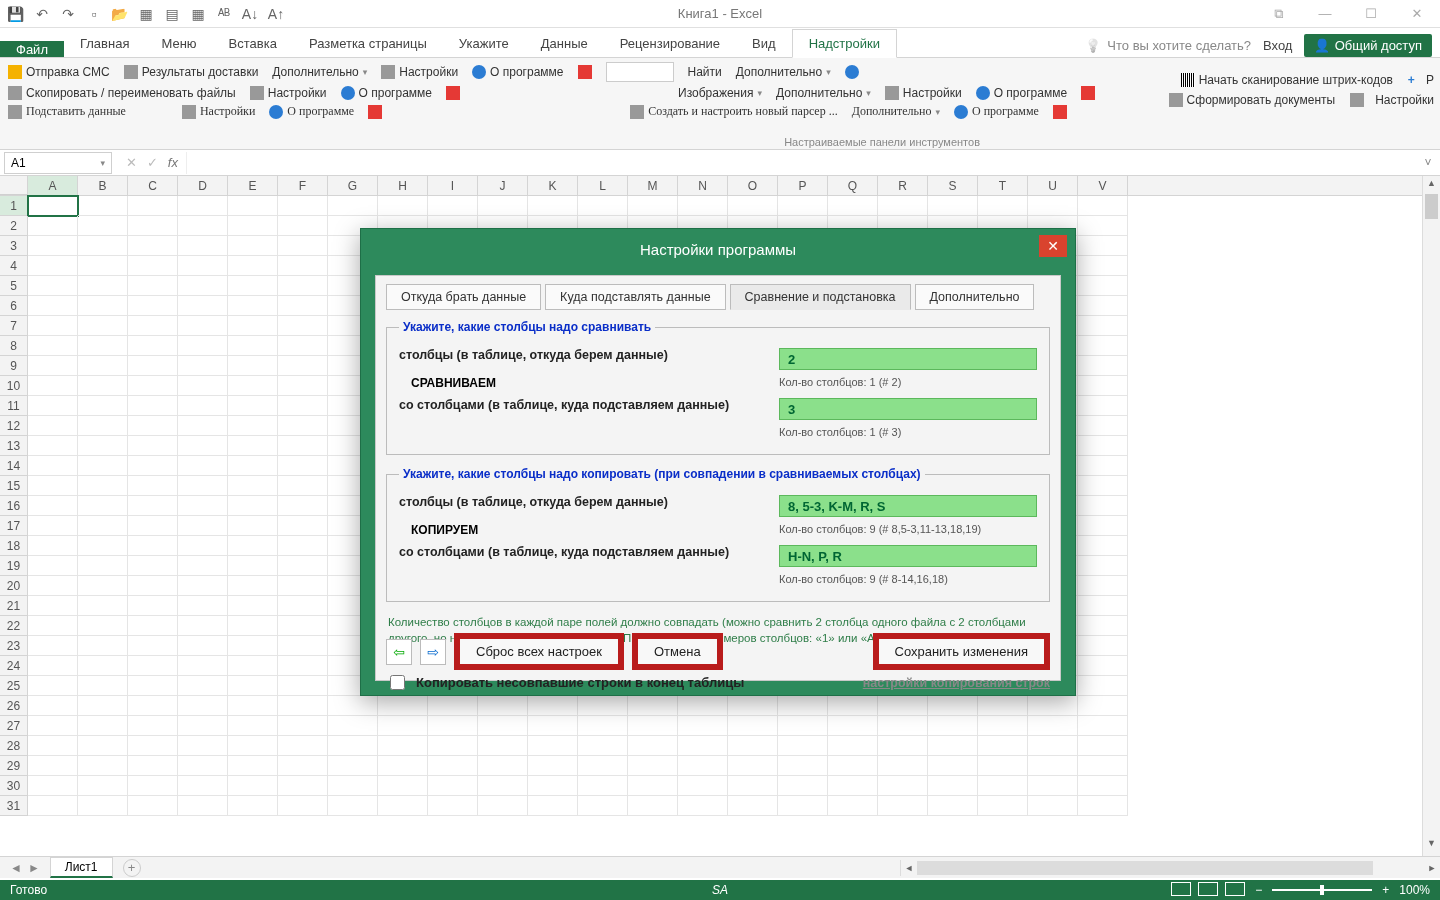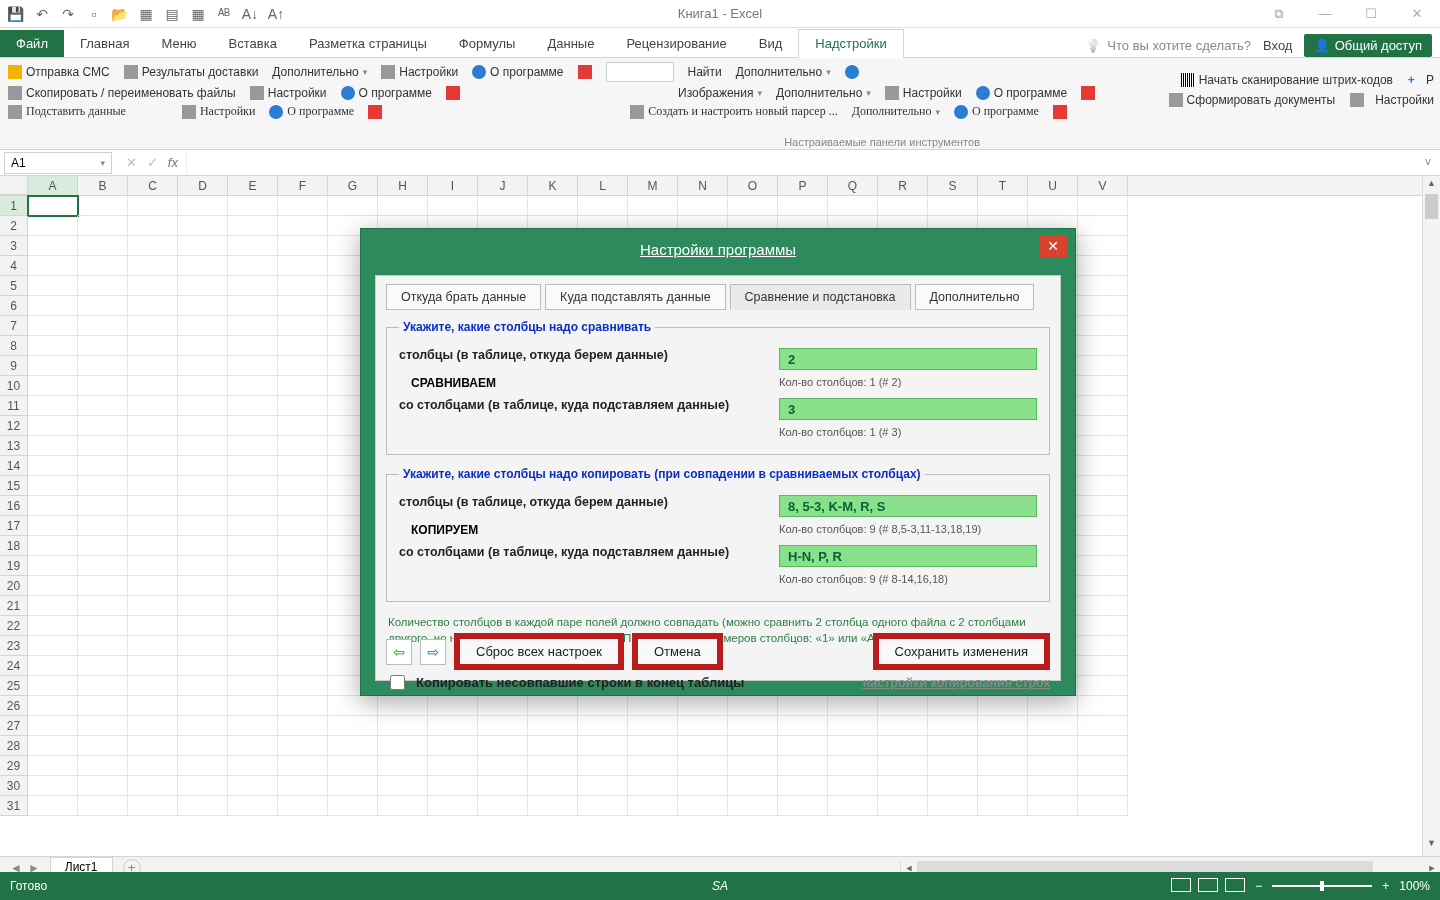--- a/index.html
+++ b/index.html
@@ -9,21 +9,21 @@
   .titlebar { height: 28px; background: #fff; display: flex; align-items: center; border-bottom: 1px solid #e0e0e0; }
   .qat { display: flex; gap: 10px; padding: 0 8px; }
   .qat span { width: 16px; height: 16px; display: inline-flex; align-items: center; justify-content: center; color: #666; font-size: 14px; }
   .title-text { position: absolute; left: 50%; transform: translateX(-50%); color: #777; font-size: 13px; }
   .winbtns { margin-left: auto; display: flex; gap: 0; }
   .winbtns span { width: 46px; height: 28px; display: inline-flex; align-items: center; justify-content: center; color: #aaa; font-size: 13px; }
 
   
   .ribbon-tabs { height: 30px; background: #fff; display: flex; align-items: flex-end; border-bottom: 1px solid #d4d4d4; padding-left: 0; }
   .ribbon-tab { padding: 6px 16px; font-size: 13px; color: #444; cursor: pointer; }
-  .ribbon-tab.file { background: #217346; color: #fff; height: 27px; display:flex; align-items:center;}
+  .ribbon-tab.file { background: #217346; color: #fff; height: 16px; display:flex; align-items:center;}
   .ribbon-tab.active { color: #217346; border: 1px solid #d4d4d4; border-bottom: 1px solid #fff; position: relative; top: 1px; background: #fff; }
   .ribbon-right { margin-left: auto; display: flex; align-items: center; gap: 12px; padding-right: 8px; }
   .tellme { color: #888; font-size: 13px; display: flex; align-items: center; gap: 6px; }
   .lamp-icon::before { content: "💡"; font-size: 13px; filter: grayscale(1); opacity:.6;}
   .signin { color: #444; font-size: 13px; }
   .share-btn { background: #217346; color: #fff; padding: 4px 10px; border-radius: 2px; font-size: 13px; display:flex; align-items:center; gap:4px;}
 
   
   .ribbon-content { height: 92px; background: #f6f6f6; border-bottom: 1px solid #d4d4d4; position:relative; padding: 4px 8px; font-size: 12px; color:#333; }
   .rc-row { display: flex; flex-wrap: wrap; gap: 10px 14px; align-items: center; }
@@ -68,28 +68,28 @@
   .sheets { position:absolute; bottom:22px; left:0; right:0; height:22px; background:#f3f3f3; border-top:1px solid #d4d4d4; display:flex; align-items:center;}
   .sheet-nav { display:flex; gap:6px; padding:0 10px; color:#888;}
   .sheet-tab { padding:2px 14px; background:#fff; border:1px solid #d4d4d4; border-bottom:2px solid #217346; font-size:12px;}
   .sheet-add { width:18px; height:18px; border:1px solid #ccc; border-radius:50%; margin-left:10px; display:flex; align-items:center; justify-content:center; font-size:13px; color:#888;}
   .hscroll{ margin-left:auto; width:540px; height:16px; background:#f3f3f3; display:flex; align-items:center; border-left:1px solid #dcdcdc;}
   .hscroll .arr{width:16px; text-align:center; font-size:9px; color:#666;}
   .hscroll .track{flex:1; height:14px; background:#f3f3f3; position:relative;}
   .hscroll .thumb{position:absolute; left:0; top:0; height:14px; width:90%; background:#dcdcdc;}
 
   
-  .statusbar { position:absolute; bottom:0; left:0; right:0; height:28px; background:#217346; color:#fff; display:flex; align-items:center; padding:0 10px; font-size:12px;}
+  .statusbar { position:absolute; bottom:0; left:0; right:0; height:20px; background:#217346; color:#fff; display:flex; align-items:center; padding:0 10px; font-size:12px;}
   .statusbar .mid{position:absolute; left:50%; transform:translateX(-50%); font-style:italic;}
   .statusbar .right{margin-left:auto; display:flex; align-items:center; gap:10px;}
   .view-icons span{display:inline-block; width:20px; height:14px; border:1px solid #fff; margin-left:4px;}
   .zoom-slider{width:100px; height:2px; background:#fff; position:relative;}
   .zoom-slider .knob{position:absolute; top:-4px; left:48px; width:4px; height:10px; background:#fff;}
   .dialog { position:absolute; left:360px; top:228px; width:716px; height:468px; background:#2d8a5c; border:1px solid #1e6f47; box-shadow:0 6px 24px rgba(0,0,0,.35);}
-  .dlg-title{ text-align:center; color:#fff; font-size:15px; padding:12px 0 14px;text-decoration:underline;}
+  .dlg-title{ text-align:center; color:#fff; font-size:15px; padding:12px 0 14px;}
   .dlg-close{ position:absolute; right:8px; top:6px; width:28px; height:22px; background:#d9432e; color:#fff; text-align:center; line-height:22px; font-size:14px;}
   .dlg-body{ position:absolute; left:14px; right:14px; top:46px; bottom:14px; background:#f4f4f4; border:1px solid #c9c9c9; padding:8px 10px;}
   .dlg-tabs{display:flex; gap:4px; margin-bottom:10px;}
   .dlg-tab{ padding:5px 14px; background:#fafafa; border:1px solid #bcbcbc; font-size:12.5px; color:#333; cursor:pointer;}
   .dlg-tab.active{ background:#eaeaea; border-bottom:1px solid #eaeaea;}
   fieldset{ border:1px solid #bcbcbc; margin:0 0 12px; padding:10px 12px 12px;}
   legend{ color:#0a2ec8; font-weight:bold; font-size:12px; padding:0 4px;}
   .fld-row{ display:flex; margin:4px 0;}
   .fld-label{ flex:1; font-size:12.5px; color:#222;}
   .fld-label.b{font-weight:bold;}
@@ -130,21 +130,21 @@
     <span>✕</span>
   </div>
 </div>
 
 <div class="ribbon-tabs">
   <div class="ribbon-tab file">Файл</div>
   <div class="ribbon-tab">Главная</div>
   <div class="ribbon-tab">Меню</div>
   <div class="ribbon-tab">Вставка</div>
   <div class="ribbon-tab">Разметка страницы</div>
-  <div class="ribbon-tab">Формулы</div>
+  <div class="ribbon-tab">Укажите</div>
   <div class="ribbon-tab">Данные</div>
   <div class="ribbon-tab">Рецензирование</div>
   <div class="ribbon-tab">Вид</div>
   <div class="ribbon-tab active">Надстройки</div>
   <div class="ribbon-right">
     <div class="tellme">
         <span class="lamp-icon"></span>
         <span>Что вы хотите сделать?</span>
       </div>
     <div class="signin">Вход</div>

